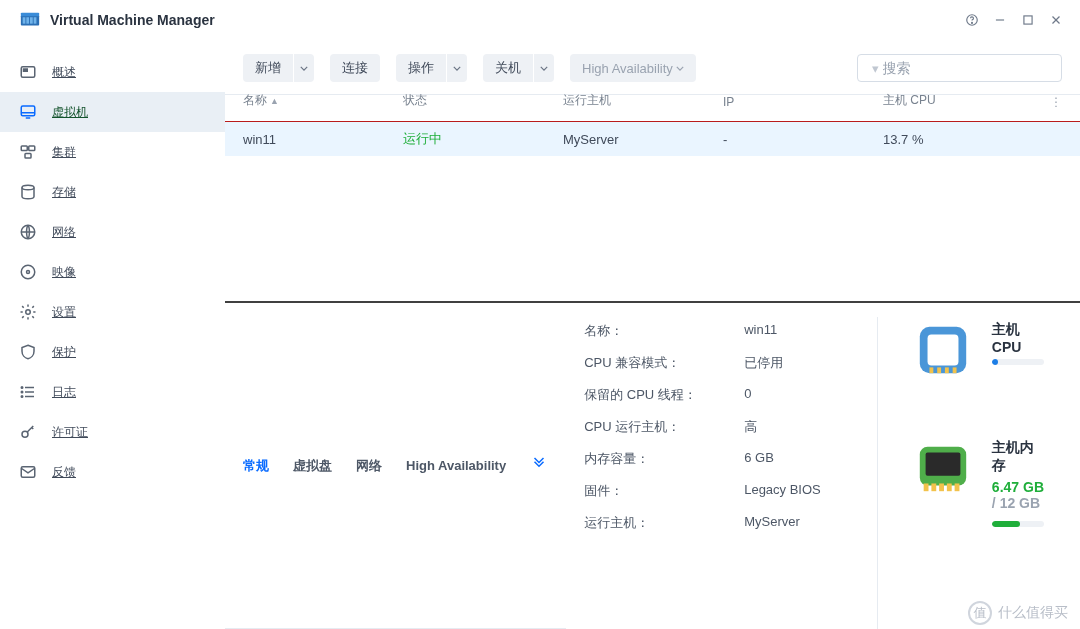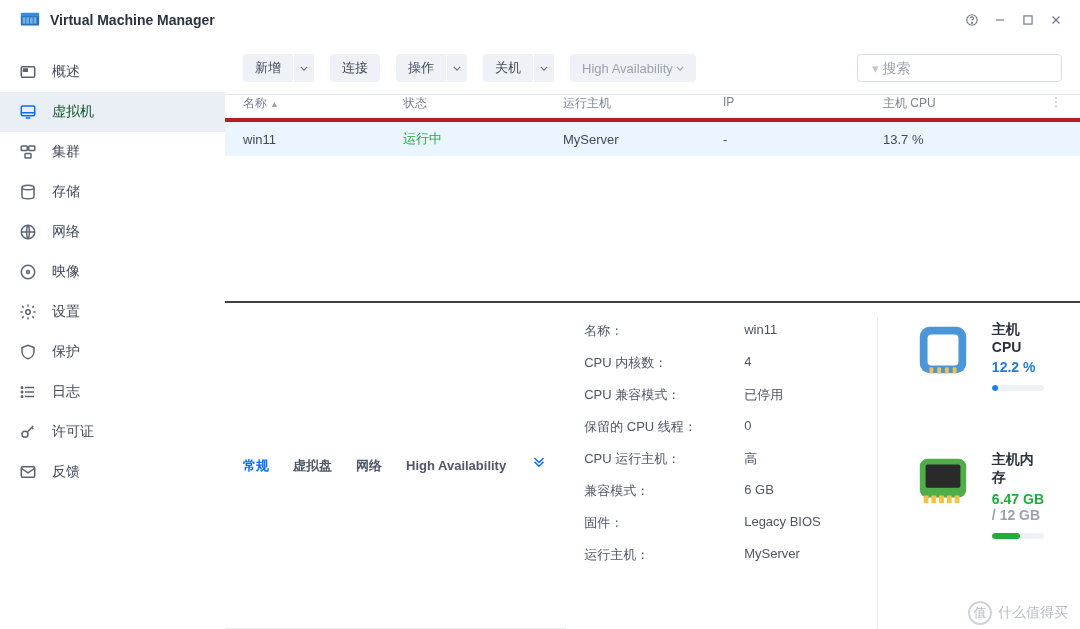--- a/index.html
+++ b/index.html
@@ -16,41 +16,41 @@
 
 
 .body { display: flex; flex: 1; min-height: 0; }
 
 
 .sidebar { width: 225px; padding-top: 12px; }
 .side-item { display: flex; align-items: center; height: 40px; padding: 0 18px; color: #404a5a; cursor: pointer; }
 .side-item.active { background: #e9eff5; color: #14532d; }
 .side-icon { width: 20px; height: 20px; margin-right: 14px; display: inline-flex; align-items: center; justify-content: center; color: #5a6472; }
 .side-item.active .side-icon { color: #0a6bff; }
-.side-label { font-size: 14px; }
+.side-label { font-size: 12px; text-decoration: underline; }
 
 
 .main { flex: 1; display: flex; flex-direction: column; min-width: 0; }
 
 
 .toolbar { display: flex; align-items: center; padding: 14px 18px 12px 18px; gap: 16px; }
 .btn { height: 28px; padding: 0 12px; background: #eef1f5; border: none; border-radius: 4px; color: #404a5a; font-size: 13px; display: inline-flex; align-items: center; cursor: pointer; }
 .btn-split { display: inline-flex; }
 .btn-split .btn { border-radius: 4px 0 0 4px; }
 .btn-split .caret { width: 20px; height: 28px; background: #eef1f5; border: none; border-radius: 0 4px 4px 0; margin-left: 1px; display: inline-flex; align-items: center; justify-content: center; cursor: pointer; color: #6b7585; }
 .btn.ha { color: #9aa3b0; }
 .toolbar-spacer { flex: 1; }
 .search { display: flex; align-items: center; border: 1px solid #d6dde6; border-radius: 4px; height: 28px; width: 205px; padding: 0 8px; }
 .search svg { width: 14px; height: 14px; color: #4a5360; margin-right: 4px; }
 .search .sep { color: #c0c7d1; margin: 0 4px 0 2px; }
 .search input { border: none; outline: none; font-size: 14px; flex: 1; color: #404a5a; background: transparent; }
 .search input::placeholder { color: #9aa3b0; }
 
 
-.table-head { display: flex; align-items: flex-start; height: 28px; padding: 0 18px; border-top: 1px solid #e6ebf1; border-bottom: 4px solid #b91c1c; color: #78828f; font-size: 12px; }
+.table-head { display: flex; align-items: flex-end; height: 28px; padding: 12px 18px; border-top: 1px solid #e6ebf1; border-bottom: 1px solid #b91c1c; color: #78828f; font-size: 12px; }
 .table-row { display: flex; align-items: center; height: 34px; padding: 0 18px; background: #eaf5ff; }
 .col-name { width: 160px; }
 .col-status { width: 160px; }
 .col-host { width: 160px; }
 .col-ip { width: 160px; }
 .col-cpu { flex: 1; }
 .col-more { width: 18px; color: #9aa3b0; text-align: right; }
 .sort-ind { font-size: 9px; margin-left: 3px; color: #9aa3b0; }
 .status-running { color: #1fae3a; }
 
@@ -310,37 +310,33 @@
                 <path d="M6 4l6 6 6-6"></path>
               </svg></span>
         </div>
         <div class="detail-body">
           <div class="kv-list">
             <div class="kv-row">
                 <div class="kv-key">名称：</div>
                 <div class="kv-val">win11</div>
               </div>
             <div class="kv-row">
-                <div class="kv-key">CPU 内核数：</div>
-                <div class="kv-val">4</div>
-              </div>
-            <div class="kv-row">
                 <div class="kv-key">CPU 兼容模式：</div>
                 <div class="kv-val">已停用</div>
               </div>
             <div class="kv-row">
                 <div class="kv-key">保留的 CPU 线程：</div>
                 <div class="kv-val">0</div>
               </div>
             <div class="kv-row">
                 <div class="kv-key">CPU 运行主机：</div>
                 <div class="kv-val">高</div>
               </div>
             <div class="kv-row">
-                <div class="kv-key">兼容模式：</div>
+                <div class="kv-key">内存容量：</div>
                 <div class="kv-val">6 GB</div>
               </div>
             <div class="kv-row">
                 <div class="kv-key">固件：</div>
                 <div class="kv-val">Legacy BIOS</div>
               </div>
             <div class="kv-row">
                 <div class="kv-key">运行主机：</div>
                 <div class="kv-val">MyServer</div>
               </div>
@@ -355,21 +351,20 @@
                     <g fill="#f2c24b">
                       <rect x="16" y="48" width="4" height="6"></rect>
                       <rect x="24" y="48" width="4" height="6"></rect>
                       <rect x="32" y="48" width="4" height="6"></rect>
                       <rect x="40" y="48" width="4" height="6"></rect>
                     </g>
                   </svg>
               </span>
               <div class="metric-info">
                 <div class="metric-title">主机 CPU</div>
-                <div class="metric-value cpu"><span>12.2</span>&nbsp;<span>%</span></div>
                 <div class="bar">
                     <div class="bar-fill cpu" style="width:12.2%"></div>
                   </div>
               </div>
             </div>
             <div class="metric">
               <span class="metric-chip">
                 <svg viewBox="0 0 60 60" width="58" height="58">
                     <rect x="6" y="8" width="48" height="40" rx="8" fill="#4fae4a"></rect>
                     <rect x="12" y="14" width="36" height="24" rx="2" fill="#2a2a2a"></rect>

